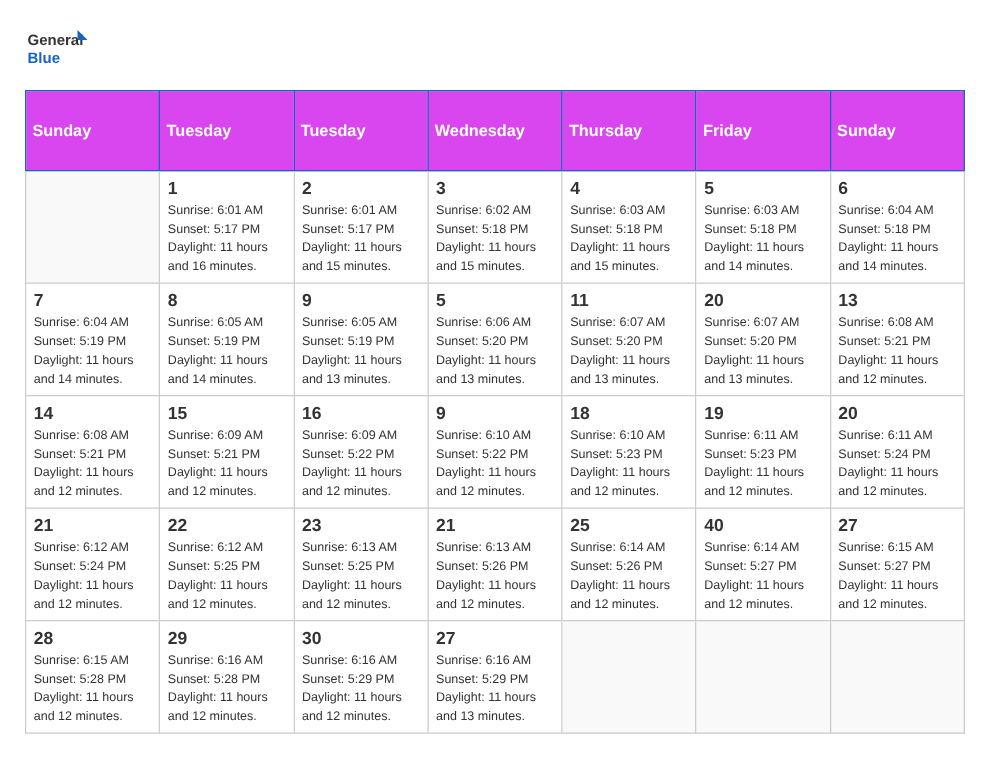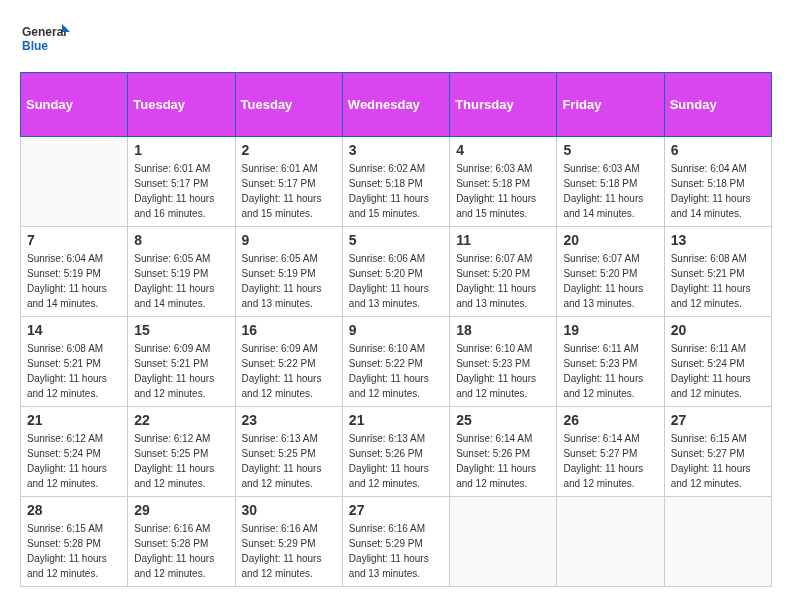--- a/index.html
+++ b/index.html
@@ -304,21 +304,21 @@
       </td>
         <td>
         <span class="day-number">25</span>
         <div class="day-info">
           Sunrise: 6:14 AM<br>
           Sunset: 5:26 PM<br>
           Daylight: 11 hours and 12 minutes.
         </div>
       </td>
         <td>
-        <span class="day-number">26</span>
+        <span class="day-number">40</span>
         <div class="day-info">
           Sunrise: 6:14 AM<br>
           Sunset: 5:27 PM<br>
           Daylight: 11 hours and 12 minutes.
         </div>
       </td>
         <td>
         <span class="day-number">27</span>
         <div class="day-info">
           Sunrise: 6:15 AM<br>

